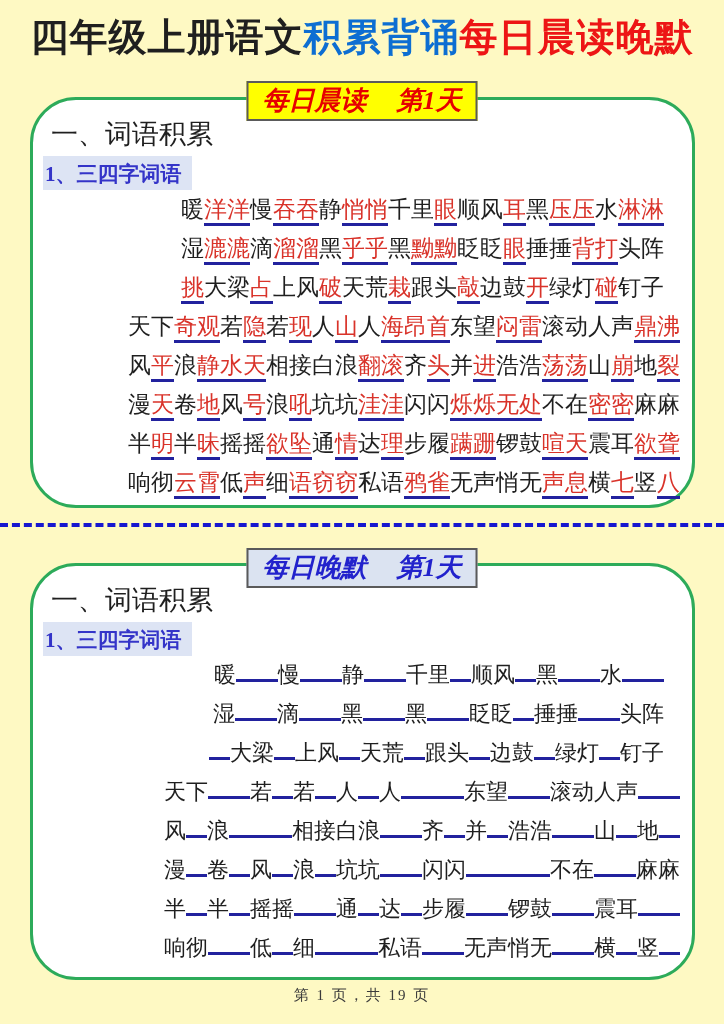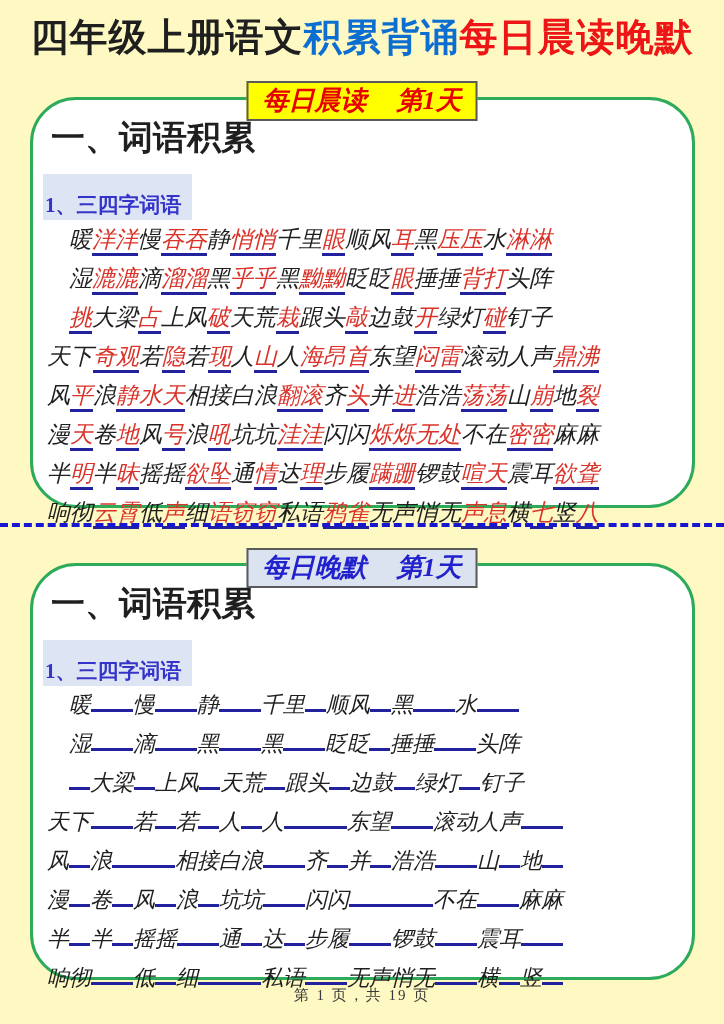--- a/index.html
+++ b/index.html
@@ -49,45 +49,44 @@
     position:absolute;left:30px;right:29px;
     border:3px solid var(--green_border);
     border-radius:46px;
     background:#fff;
     box-sizing:border-box;
     padding:16px 8px 6px 10px;
   }
   .gbox-morning{top:97px;height:411px;}
   .gbox-evening{top:563px;height:417px;}
   .section-title{
-    font-size:34px;font-weight:700;
+    font-size:27px;font-weight:400;
     color:var(--text_black);
     margin:2px 0 2px 8px;
     line-height:1.2;
   }
   .subsection-title{
     display:inline-block;
     font-size:21px;font-weight:900;
     color:var(--subsection_text);
     background:var(--subsection_bg);
-    padding:18px 10px 2px 2px;
-    margin:13px 0 2px 0;
+    padding:5px 10px 2px 2px;
+    margin:4px 0 2px 0;
     line-height:1.25;
   }
   
   .rows{margin-top:2px;}
   .word-row{
     display:flex;
-    justify-content:flex-start;
+    justify-content:flex-end;
     align-items:baseline;
     height:39px;
     font-size:23px;
     color:var(--text_black);
     padding:0 4px;
-    font-style:italic;
   }
   .gbox-evening .word-row{font-size:22px;}
   .word-row.indent{padding-left:26px;padding-right:20px;}
   .word{white-space:nowrap;}
   .seg-black{color:var(--text_black);}
   .seg-red{
     color:var(--word_red);
     border-bottom:3px solid var(--underline_navy);
     padding-bottom:1px;
   }

